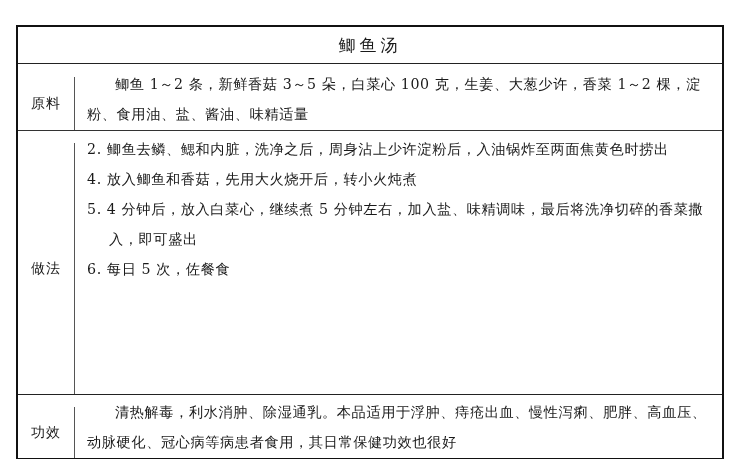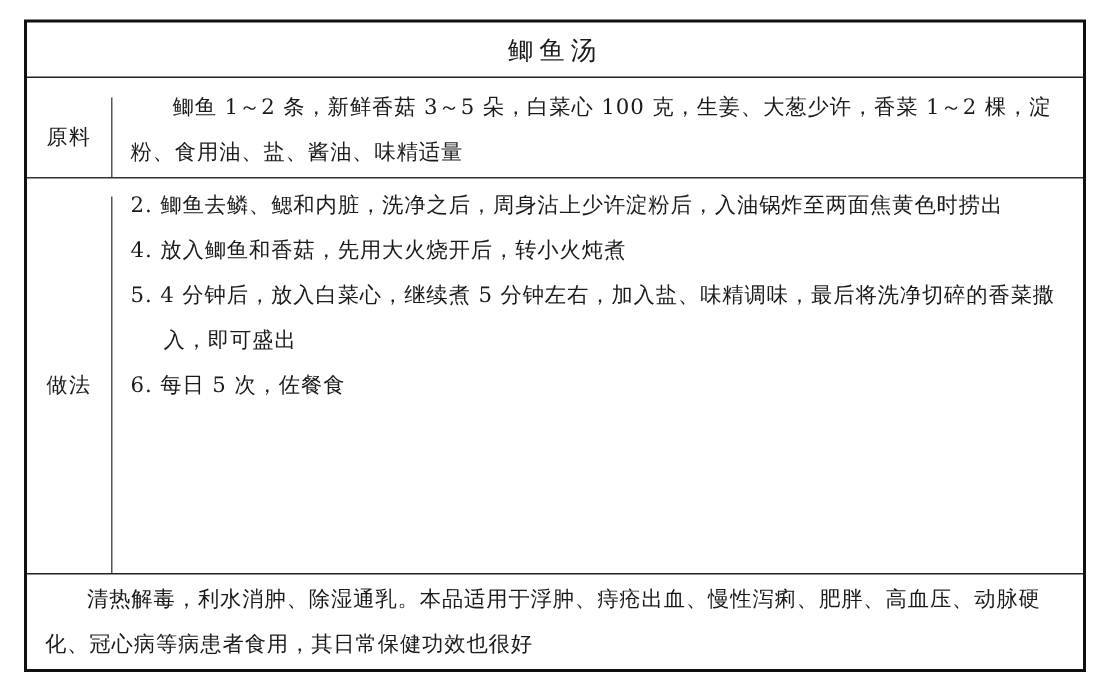--- a/index.html
+++ b/index.html
@@ -1,18 +1,18 @@
 <!DOCTYPE html>
 <html><head>
 <meta charset="utf-8">
 <style>
   html, body { margin: 0; padding: 0; background: #ffffff; }
   body { width: 736px; height: 459px; position: relative; overflow: hidden;
          font-family: "DejaVu Serif", "Liberation Serif", serif; color: #1a1a1a; }
-  .table { position: absolute; left: 16px; top: 13px; width: 704px; height: 431px;
+  .table { position: absolute; left: 16px; top: 25px; width: 704px; height: 431px;
            border: 2px solid #111; box-sizing: content-box; }
   .title-row { position: absolute; left: 0; top: 0; width: 704px; height: 36px;
                border-bottom: 1.5px solid #222; display: flex; align-items: center; justify-content: center; }
   .title { font-size: 17px; letter-spacing: 4px; }
   .row { position: absolute; left: 0; width: 704px; display: flex; }
   .row + .row { }
   .label { width: 56px; border-right: 1.5px solid #555; display: flex; align-items: center;
            justify-content: center; font-size: 14px; letter-spacing: 1px; flex-shrink: 0; margin-top: 12px; }
   .content { flex: 1; padding: 0 10px 0 12px; font-size: 14.2px; line-height: 30px; }
   .para { text-indent: 28px; margin: 0; letter-spacing: 0.6px; }
@@ -43,20 +43,21 @@
     <div class="label">做法</div>
     <div class="content">
       <p class="step hang">2. 鲫鱼去鳞、鳃和内脏，洗净之后，周身沾上少许淀粉后，入油锅炸至两面焦黄色时捞出</p>
       <p class="step">4. 放入鲫鱼和香菇，先用大火烧开后，转小火炖煮</p>
       <p class="step hang">5. 4 分钟后，放入白菜心，继续煮 5 分钟左右，加入盐、味精调味，最后将洗净切碎的香菜撒入，即可盛出</p>
       <p class="step">6. 每日 5 次，佐餐食</p>
     </div>
   </div>
 
   <div class="row row-effect">
+    <div class="label">功效</div>
     <div class="content">
       <p class="para">清热解毒，利水消肿、除湿通乳。本品适用于浮肿、痔疮出血、慢性泻痢、肥胖、高血压、动脉硬化、冠心病等病患者食用，其日常保健功效也很好</p>
     </div>
   </div>
 </div>
 
 <style>
   .step.hang { padding-left: 22px; text-indent: -22px; }
   .step { padding-left: 22px; text-indent: -22px; }
 </style>

